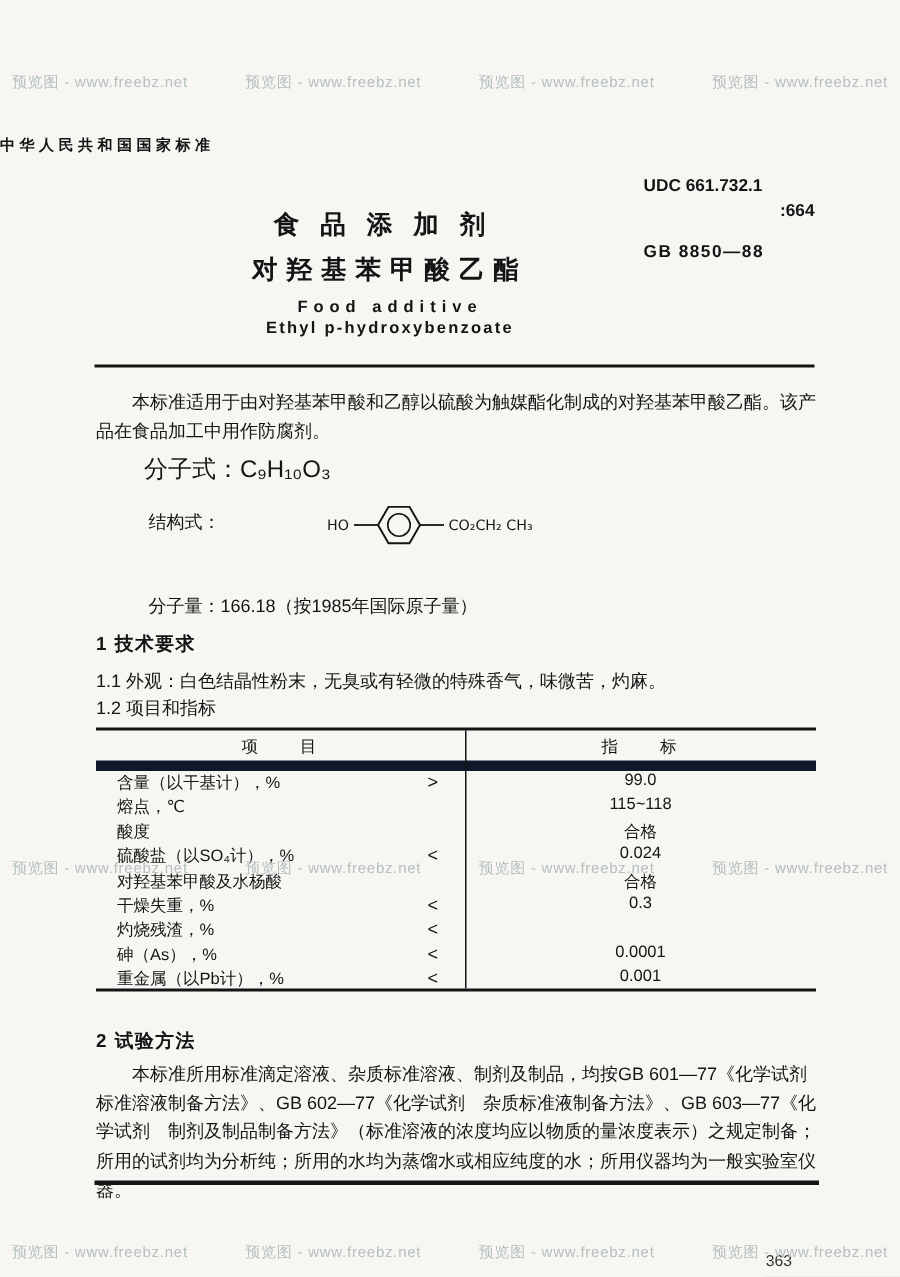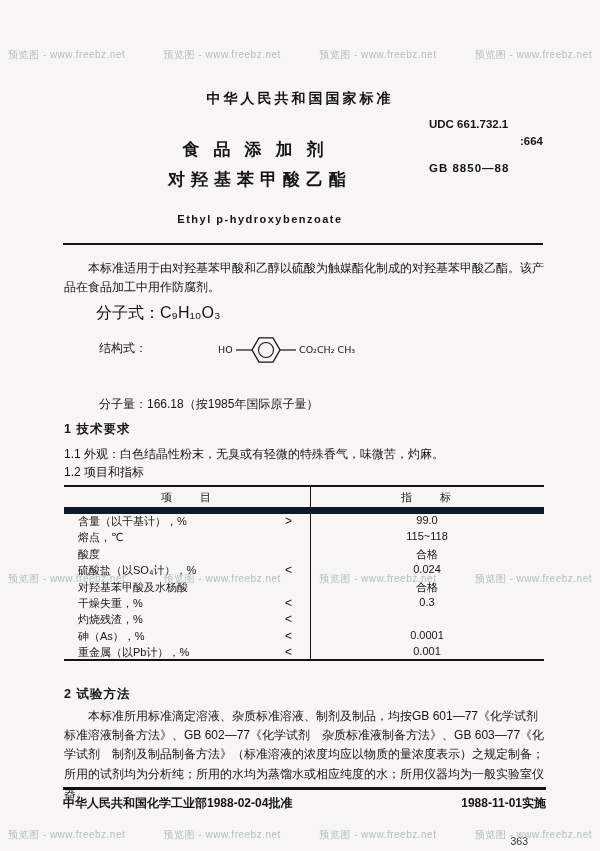--- a/index.html
+++ b/index.html
@@ -8,22 +8,22 @@
     position:relative; width:600px; height:851px; margin:0 auto;
     background:#f7f6f2; color:#141414; overflow:hidden;
     font-family:"Liberation Sans","DejaVu Sans",sans-serif;
   }
   .wm-row {
     position:absolute; left:0; right:0; display:flex;
     justify-content:space-between; padding:0 8px;
     color:#b4bfbe; font-size:10px; letter-spacing:0.5px;
     z-index:5; pointer-events:none; white-space:nowrap;
   }
-  .org { position:absolute; top:90px; left:0; right:0; text-align:center;
-         font-weight:bold; font-size:14px; letter-spacing:3px; }
+  .org { position:absolute; top:90px; left:0; right:0; text-align:left;
+         font-weight:bold; font-size:10px; letter-spacing:3px; }
   .udc { position:absolute; top:116px; right:51px; width:120px;
          font-weight:bold; font-size:11.5px; line-height:1.5; text-align:left; }
   .udc .u2 { text-align:right; padding-right:6px; }
   .udc .u3 { margin-top:9px; letter-spacing:1px; }
   .t-cn1 { position:absolute; top:138px; left:0; right:80px; text-align:center;
            font-weight:bold; font-size:17px; letter-spacing:14px; }
   .t-cn2 { position:absolute; top:168px; left:0; right:80px; text-align:center;
            font-weight:bold; font-size:17px; letter-spacing:6px; }
   .t-en1 { position:absolute; top:199px; left:0; right:80px; text-align:center;
            font-weight:bold; font-size:11px; letter-spacing:4px; }
@@ -84,20 +84,21 @@
 
   <div class="org">中华人民共和国国家标准</div>
   <div class="udc">
     <div class="u1">UDC 661.732.1</div>
     <div class="u2">:664</div>
     <div class="u3">GB 8850—88</div>
   </div>
 
   <div class="t-cn1">食品添加剂</div>
   <div class="t-cn2">对羟基苯甲酸乙酯</div>
+  <div class="t-en1">Food additive</div>
   <div class="t-en2">Ethyl p-hydroxybenzoate</div>
 
   <div class="rule-top"></div>
 
   <div class="para scope">本标准适用于由对羟基苯甲酸和乙醇以硫酸为触媒酯化制成的对羟基苯甲酸乙酯。该产品在食品加工中用作防腐剂。</div>
   <div class="mol-formula">分子式：C₉H₁₀O₃</div>
 
   <div class="structure-label">结构式：</div>
   <div class="structure">
     <svg width="170" height="40" viewBox="0 0 170 40">
@@ -156,19 +157,15 @@
     <div class="spec-row">
       <div class="c-item"><span>重金属（以Pb计），%</span><span class="c-sym">&lt;</span></div>
       <div class="c-val">0.001</div>
     </div>
   </div>
 
   <div class="h-sec s2-h">2  试验方法</div>
   <div class="para s2-body">本标准所用标准滴定溶液、杂质标准溶液、制剂及制品，均按GB 601—77《化学试剂　标准溶液制备方法》、GB 602—77《化学试剂　杂质标准液制备方法》、GB 603—77《化学试剂　制剂及制品制备方法》（标准溶液的浓度均应以物质的量浓度表示）之规定制备；所用的试剂均为分析纯；所用的水均为蒸馏水或相应纯度的水；所用仪器均为一般实验室仪器。</div>
 
   <div class="rule-bottom"></div>
-  <div class="footer">
-    <span>中华人民共和国化学工业部1988-02-04批准</span>
-    <span>1988-11-01实施</span>
-  </div>
   <div class="page-num">363</div>
 
 </div>
 
 </body></html>

